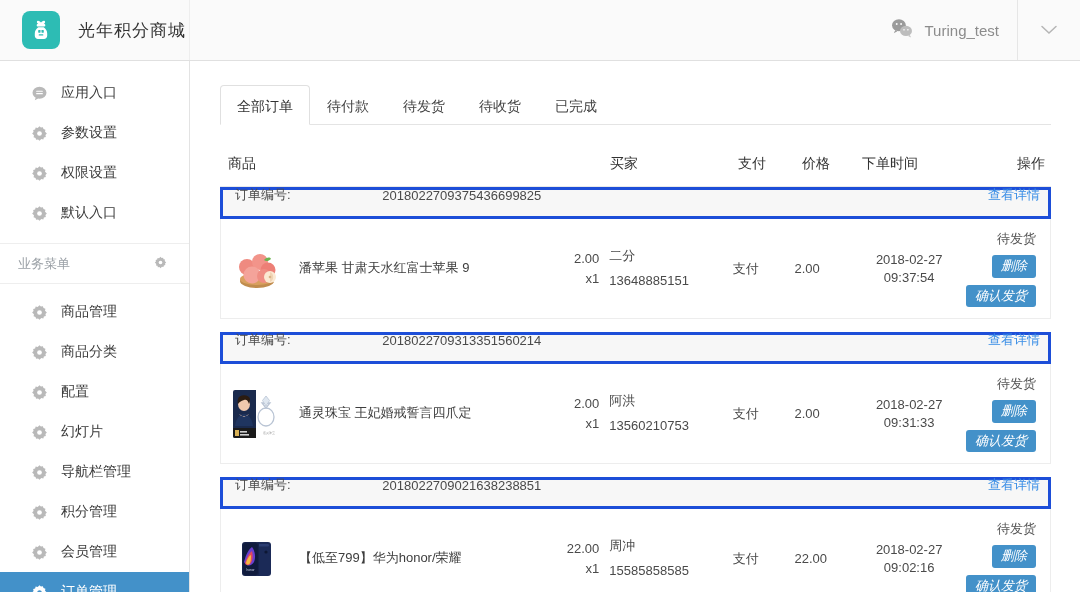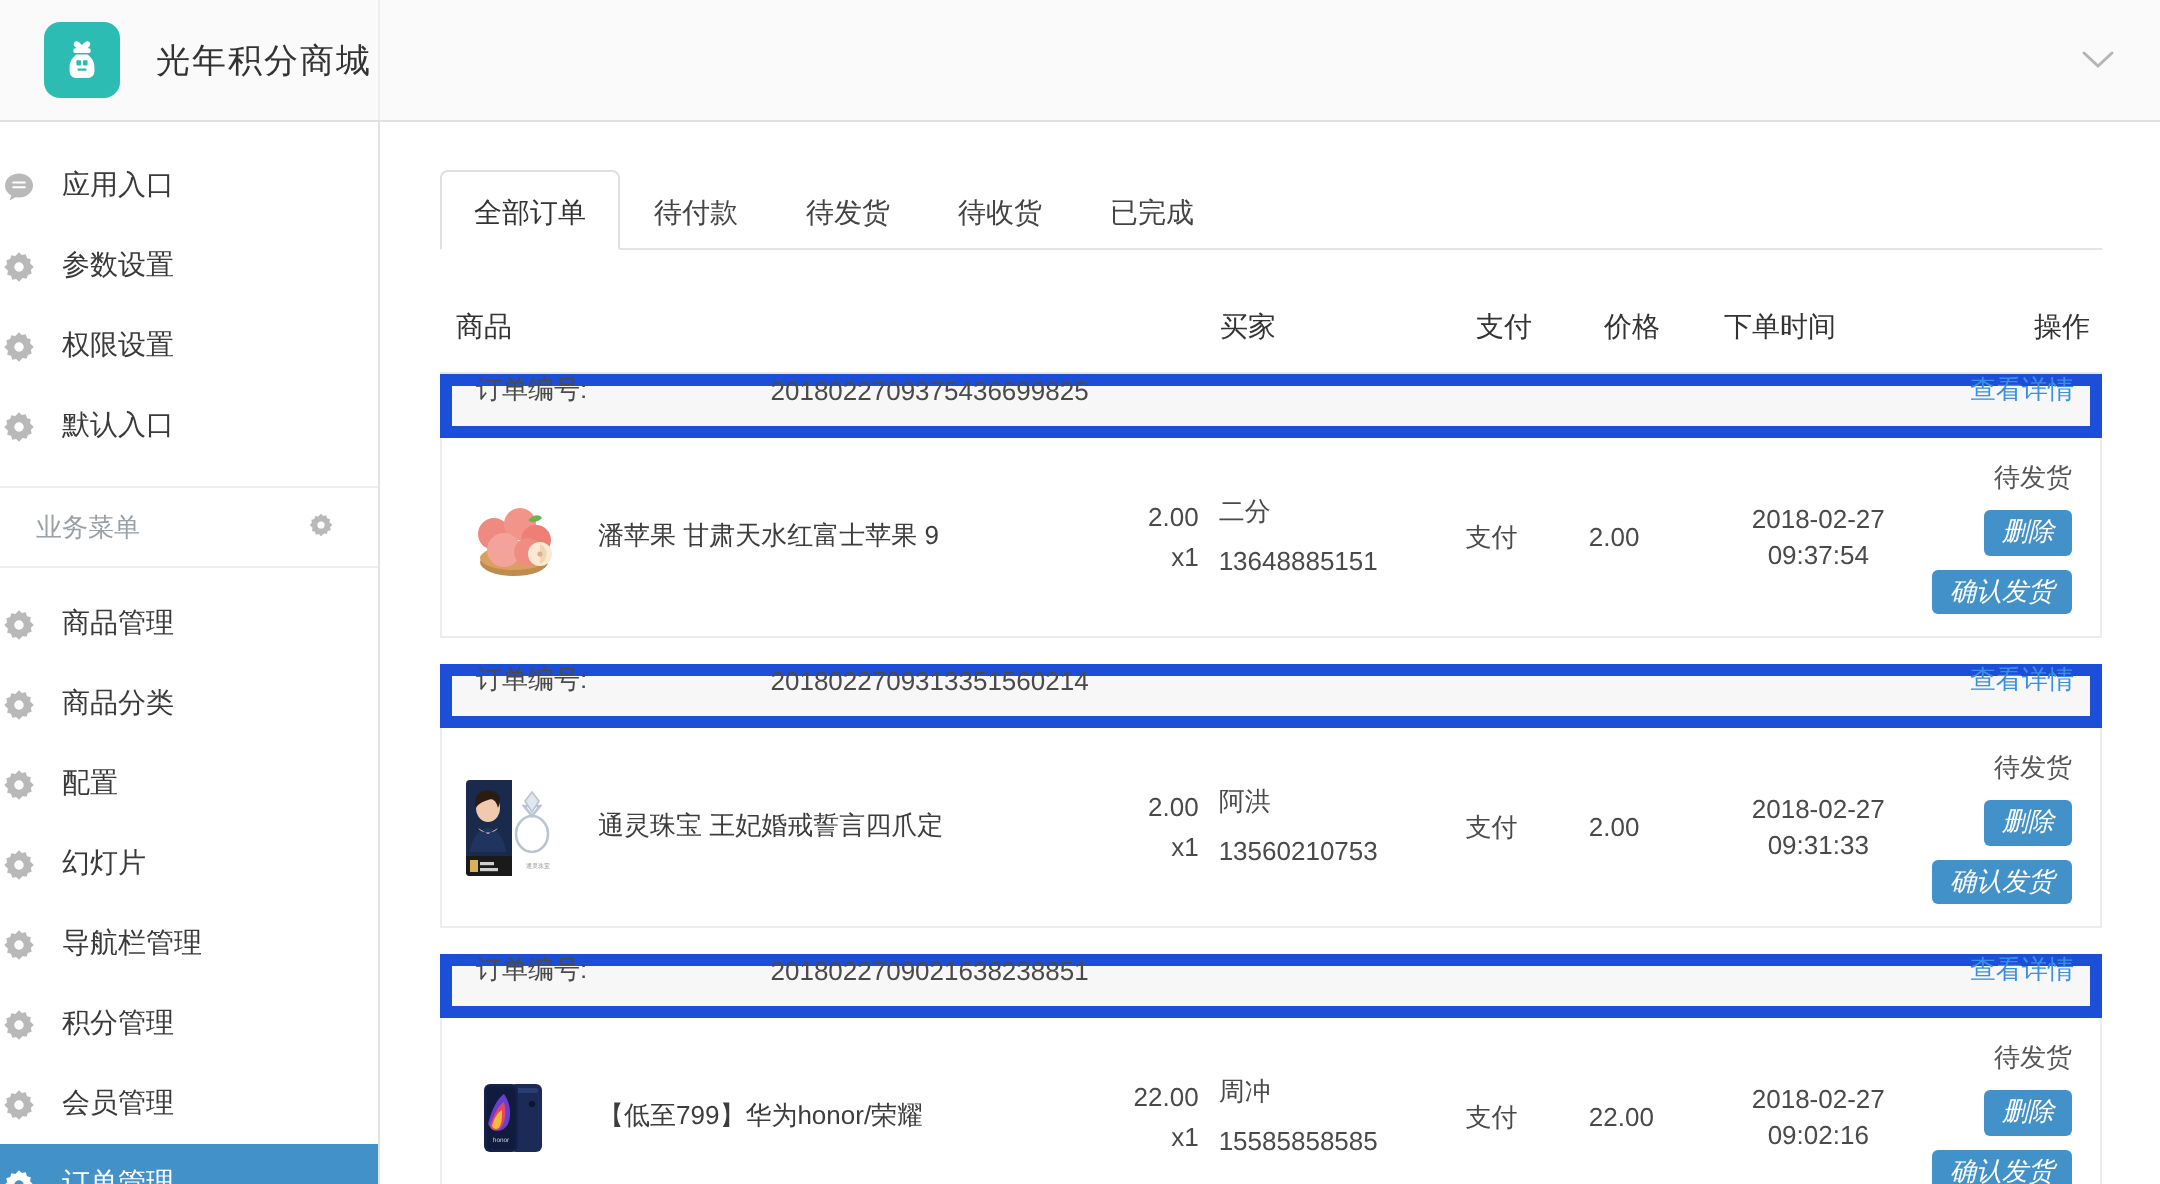--- a/index.html
+++ b/index.html
@@ -59,20 +59,21 @@
   #sidebar {
     position: absolute; top: 61px; left: 0;
     width: 190px; height: 531px;
     background: #fff;
     border-right: 1px solid #e3e3e3;
     overflow: hidden;
   }
   .nav-item {
     display: flex; align-items: center;
     height: 40px;
+    padding-left: 30px;
     font-size: 14px; color: #3a3a3a;
   }
   .nav-item .ic { flex: 0 0 18px; display:flex; align-items:center; justify-content:center; }
   .nav-item .lbl { margin-left: 13px; white-space: nowrap; }
   .nav-group-top { padding-top: 12px; padding-bottom: 10px; border-bottom: 1px solid #eee; }
 
   .section-head {
     display: flex; align-items: center;
     height: 40px; padding: 0 22px 0 18px;
     font-size: 13px; color: #9aa0a6;
@@ -134,21 +135,21 @@
   .c-buyer { width: 128px; }
   .c-pay   { width: 64px; text-align: left;}
   .c-price { width: 60px; text-align: left;}
   .c-time  { width: 118px; }
   .c-act   { flex: 1; text-align: right; padding-right: 6px; }
 
   .order-head {
     display: flex; align-items: center;
     height: 32px;
     background: #f7f7f7;
-    border: 6px solid #1d4ed8;
+    border: 3px solid #1d4ed8;
     padding: 0 8px 16px 12px;
     font-size: 13px; color: #4a4a4a; gap: 44px;
   }
   .order-head .detail-link {
     margin-left: auto;
     color: #3a8ee6; font-size: 13px;
   }
 
   .order-body {
     display: flex; align-items: center;
@@ -206,20 +207,35 @@
         <path d="M9.3 9.3h5.4c2.1 1.4 3.5 3.6 3.5 6.2v2.3c0 1.8-1.4 3.2-3.2 3.2H9c-1.8 0-3.2-1.4-3.2-3.2v-2.3c0-2.6 1.4-4.8 3.5-6.2z" fill="#fff"></path>
         <rect x="9.2" y="12.1" width="2.3" height="2.6" rx=".4" fill="#2dbcb4"></rect>
         <rect x="12.5" y="12.1" width="2.3" height="2.6" rx=".4" fill="#2dbcb4"></rect>
         <rect x="9.7" y="16.3" width="4.6" height="1.1" rx=".5" fill="#2dbcb4"></rect>
       </svg>
     </div>
     <div class="brand-title">光年积分商城</div>
   </div>
 
   <div id="header-right">
+    <div id="user-block">
+      <span>
+        <svg width="22" height="20" viewBox="0 0 24 22" aria-hidden="true">
+          <ellipse cx="8.6" cy="8" rx="7.6" ry="6.6" fill="#9b9b9b"></ellipse>
+          <path d="M4.6 13.2 3 16.8l3.9-2.1z" fill="#9b9b9b"></path>
+          <ellipse cx="16.4" cy="14.2" rx="6.6" ry="5.7" fill="#bdbdbd"></ellipse>
+          <path d="M20.6 18.6 22 21.4l-3.1-1.7z" fill="#bdbdbd"></path>
+          <circle cx="6.2" cy="6.6" r="1.05" fill="#fafafa"></circle>
+          <circle cx="11" cy="6.6" r="1.05" fill="#fafafa"></circle>
+          <circle cx="14.2" cy="13" r=".9" fill="#fafafa"></circle>
+          <circle cx="18.5" cy="13" r=".9" fill="#fafafa"></circle>
+        </svg>
+      </span>
+      <span id="user-name">Turing_test</span>
+    </div>
     <div id="header-caret">
       <svg width="18" height="12" viewBox="0 0 18 12" aria-hidden="true">
         <path d="M2 2.5 9 9 16 2.5" stroke="#b5b5b5" stroke-width="1.5" fill="none" stroke-linecap="round"></path>
       </svg>
     </div>
   </div>
 </div>
 
 <div id="sidebar">
 

